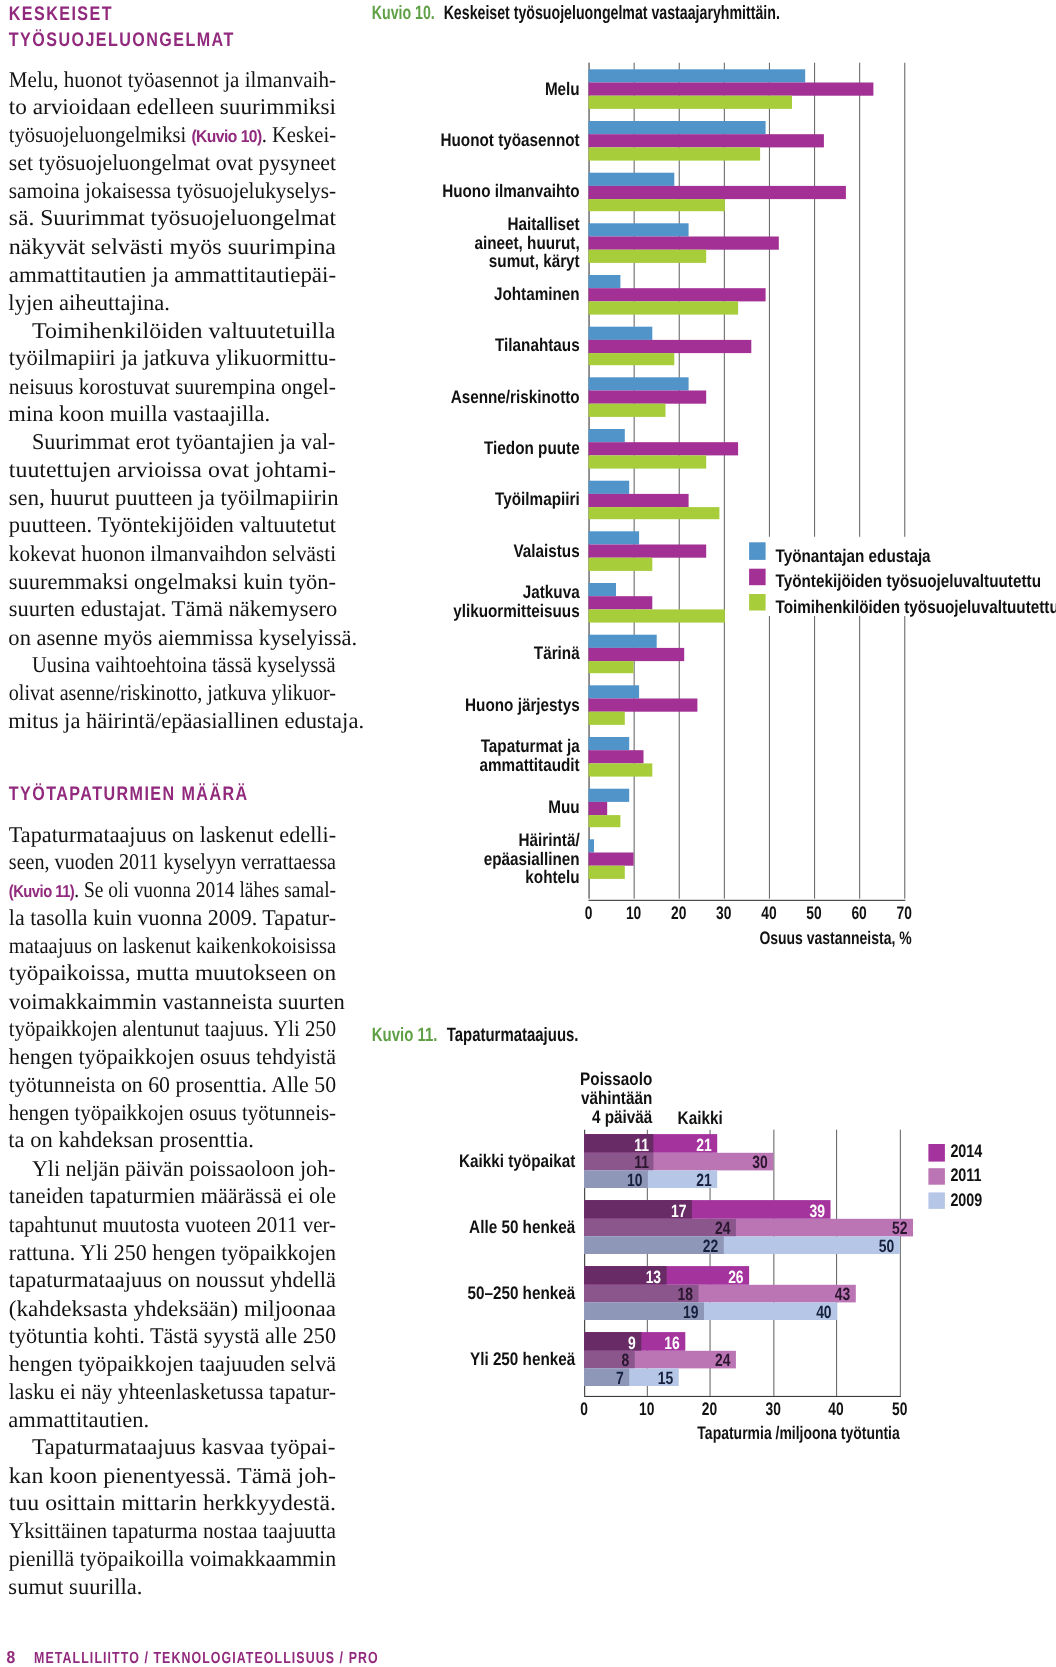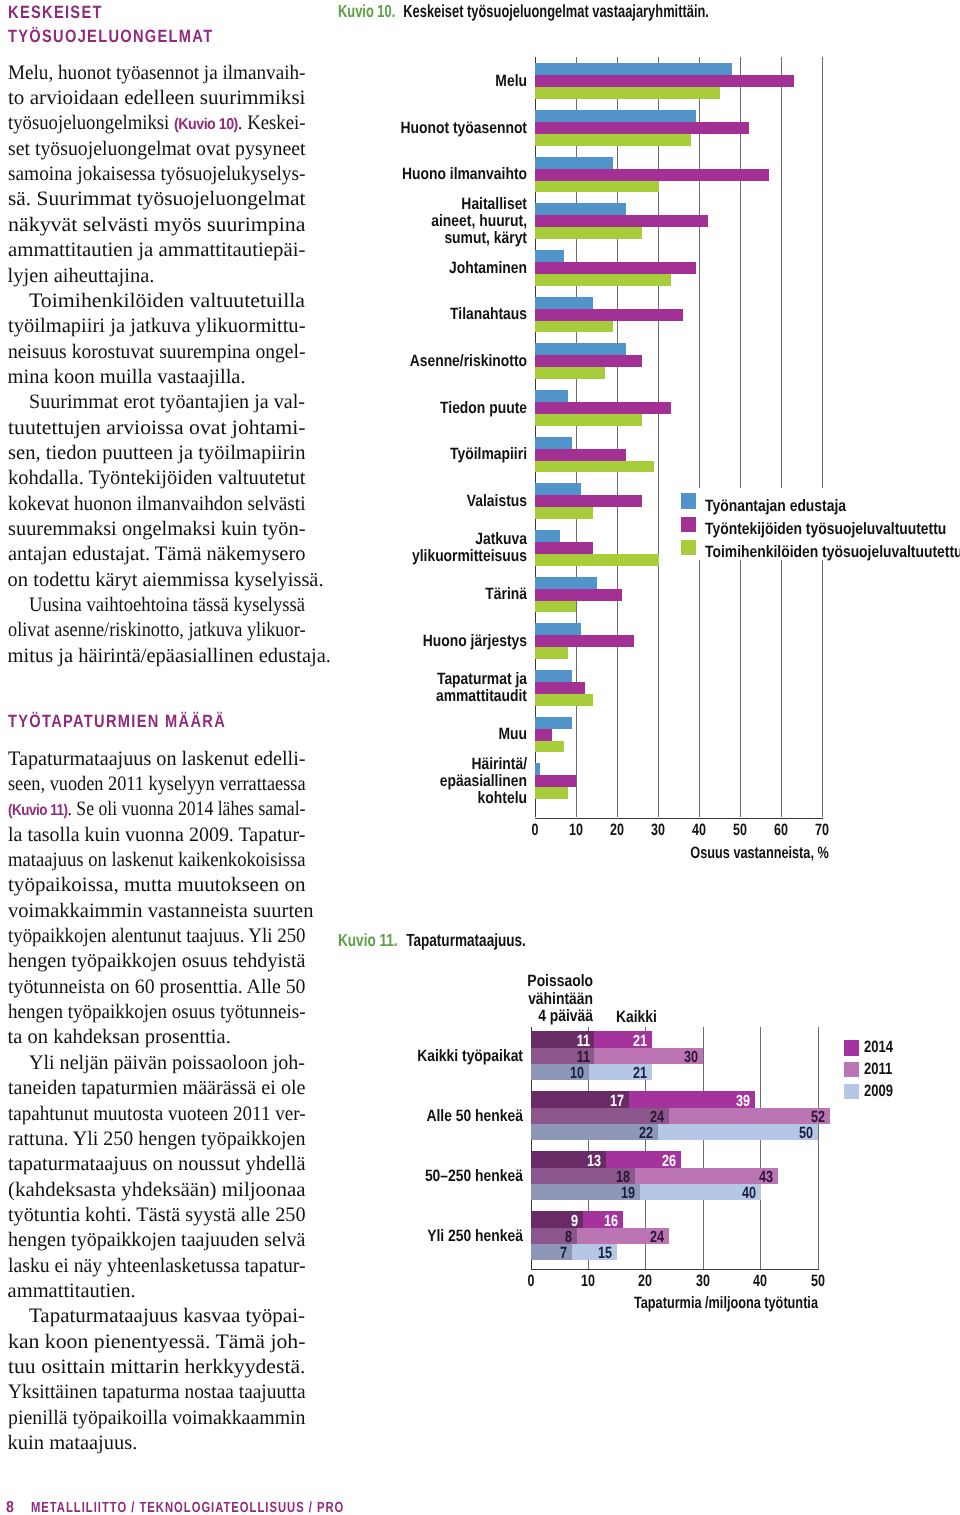--- a/index.html
+++ b/index.html
@@ -72,26 +72,26 @@
   <div class="bline" style="top:187.45px;left:0.00px;transform:scaleX(1.0429);transform-origin:left top;">sä. Suurimmat työsuojeluongelmat</div>
   <div class="bline" style="top:212.80px;left:0.00px;transform:scaleX(1.0685);transform-origin:left top;">näkyvät selvästi myös suurimpina</div>
   <div class="bline" style="top:238.15px;left:0.00px;transform:scaleX(1.0168);transform-origin:left top;">ammattitautien ja ammattitautiepäi-</div>
   <div class="bline" style="top:263.50px;left:0.00px;">lyjen aiheuttajina.</div>
   <div class="bline" style="top:288.85px;left:21.50px;transform:scaleX(1.0666);transform-origin:left top;">Toimihenkilöiden valtuutetuilla</div>
   <div class="bline" style="top:314.20px;left:0.00px;transform:scaleX(1.0029);transform-origin:left top;">työilmapiiri ja jatkuva ylikuormittu-</div>
   <div class="bline" style="top:339.55px;left:0.00px;transform:scaleX(0.9552);transform-origin:left top;">neisuus korostuvat suurempina ongel-</div>
   <div class="bline" style="top:364.90px;left:0.00px;">mina koon muilla vastaajilla.</div>
   <div class="bline" style="top:390.25px;left:21.50px;transform:scaleX(0.9814);transform-origin:left top;">Suurimmat erot työantajien ja val-</div>
   <div class="bline" style="top:415.60px;left:0.00px;transform:scaleX(1.0599);transform-origin:left top;">tuutettujen arvioissa ovat johtami-</div>
-  <div class="bline" style="top:440.95px;left:0.00px;transform:scaleX(1.0030);transform-origin:left top;">sen, tiedon puutteen ja työilmapiirin</div>
-  <div class="bline" style="top:466.30px;left:0.00px;transform:scaleX(1.0014);transform-origin:left top;">kohdalla. Työntekijöiden valtuutetut</div>
+  <div class="bline" style="top:440.95px;left:0.00px;transform:scaleX(1.0030);transform-origin:left top;">sen, huurut puutteen ja työilmapiirin</div>
+  <div class="bline" style="top:466.30px;left:0.00px;transform:scaleX(1.0014);transform-origin:left top;">puutteen. Työntekijöiden valtuutetut</div>
   <div class="bline" style="top:491.65px;left:0.00px;transform:scaleX(0.9415);transform-origin:left top;">kokevat huonon ilmanvaihdon selvästi</div>
   <div class="bline" style="top:517.00px;left:0.00px;transform:scaleX(0.9952);transform-origin:left top;">suuremmaksi ongelmaksi kuin työn-</div>
-  <div class="bline" style="top:542.35px;left:0.00px;transform:scaleX(0.9987);transform-origin:left top;">antajan edustajat. Tämä näkemysero</div>
-  <div class="bline" style="top:567.70px;left:0.00px;">on todettu käryt aiemmissa kyselyissä.</div>
+  <div class="bline" style="top:542.35px;left:0.00px;transform:scaleX(0.9987);transform-origin:left top;">suurten edustajat. Tämä näkemysero</div>
+  <div class="bline" style="top:567.70px;left:0.00px;">on asenne myös aiemmissa kyselyissä.</div>
   <div class="bline" style="top:593.05px;left:21.50px;transform:scaleX(0.9095);transform-origin:left top;">Uusina vaihtoehtoina tässä kyselyssä</div>
   <div class="bline" style="top:618.40px;left:0.00px;transform:scaleX(0.8928);transform-origin:left top;">olivat asenne/riskinotto, jatkuva ylikuor-</div>
   <div class="bline" style="top:643.75px;left:0.00px;">mitus ja häirintä/epäasiallinen edustaja.</div>
   <div class="sect-head" style="top:721.00px">TYÖTAPATURMIEN MÄÄRÄ</div>
   <div class="bline" style="top:746.60px;left:0.00px;transform:scaleX(0.9852);transform-origin:left top;">Tapaturmataajuus on laskenut edelli-</div>
   <div class="bline" style="top:771.95px;left:0.00px;transform:scaleX(0.8923);transform-origin:left top;">seen, vuoden 2011 kyselyyn verrattaessa</div>
   <div class="bline" style="top:797.30px;left:0.00px;transform:scaleX(0.8619);transform-origin:left top;"><span></span><span class="kref">(Kuvio 11)</span><span>. Se oli vuonna 2014 lähes samal-</span></div>
   <div class="bline" style="top:822.65px;left:0.00px;transform:scaleX(0.9747);transform-origin:left top;">la tasolla kuin vuonna 2009. Tapatur-</div>
   <div class="bline" style="top:848.00px;left:0.00px;transform:scaleX(0.9087);transform-origin:left top;">mataajuus on laskenut kaikenkokoisissa</div>
   <div class="bline" style="top:873.35px;left:0.00px;transform:scaleX(1.0285);transform-origin:left top;">työpaikoissa, mutta muutokseen on</div>
@@ -109,21 +109,21 @@
   <div class="bline" style="top:1177.55px;left:0.00px;transform:scaleX(1.0207);transform-origin:left top;">(kahdeksasta yhdeksään) miljoonaa</div>
   <div class="bline" style="top:1202.90px;left:0.00px;transform:scaleX(0.9871);transform-origin:left top;">työtuntia kohti. Tästä syystä alle 250</div>
   <div class="bline" style="top:1228.25px;left:0.00px;transform:scaleX(0.9805);transform-origin:left top;">hengen työpaikkojen taajuuden selvä</div>
   <div class="bline" style="top:1253.60px;left:0.00px;transform:scaleX(0.9619);transform-origin:left top;">lasku ei näy yhteenlasketussa tapatur-</div>
   <div class="bline" style="top:1278.95px;left:0.00px;">ammattitautien.</div>
   <div class="bline" style="top:1304.30px;left:21.50px;transform:scaleX(1.0240);transform-origin:left top;">Tapaturmataajuus kasvaa työpai-</div>
   <div class="bline" style="top:1329.65px;left:0.00px;transform:scaleX(1.0614);transform-origin:left top;">kan koon pienentyessä. Tämä joh-</div>
   <div class="bline" style="top:1355.00px;left:0.00px;transform:scaleX(1.0577);transform-origin:left top;">tuu osittain mittarin herkkyydestä.</div>
   <div class="bline" style="top:1380.35px;left:0.00px;transform:scaleX(0.9450);transform-origin:left top;">Yksittäinen tapaturma nostaa taajuutta</div>
   <div class="bline" style="top:1405.70px;left:0.00px;transform:scaleX(0.9677);transform-origin:left top;">pienillä työpaikoilla voimakkaammin</div>
-  <div class="bline" style="top:1431.05px;left:0.00px;">kuin mataajuus.</div>
+  <div class="bline" style="top:1431.05px;left:0.00px;">sumut suurilla.</div>
 </div>
 <div class="footer">
   <span class="pg">8</span>
   <span class="ft">METALLILIITTO / TEKNOLOGIATEOLLISUUS / PRO</span>
 </div>
 
 <div class="figtitle" style="left:337.7px;top:10.90px;transform:scaleX(0.732)"><span class="lbl">Kuvio 10.</span><span class="txt">Keskeiset työsuojeluongelmat vastaajaryhmittäin.</span></div>
 <div>
   <div class="axisy" style="left:534.7px;top:56.7px;height:760.8px"></div>
   <div class="gridline" style="left:575.8px;top:56.7px;height:760.8px"></div>

